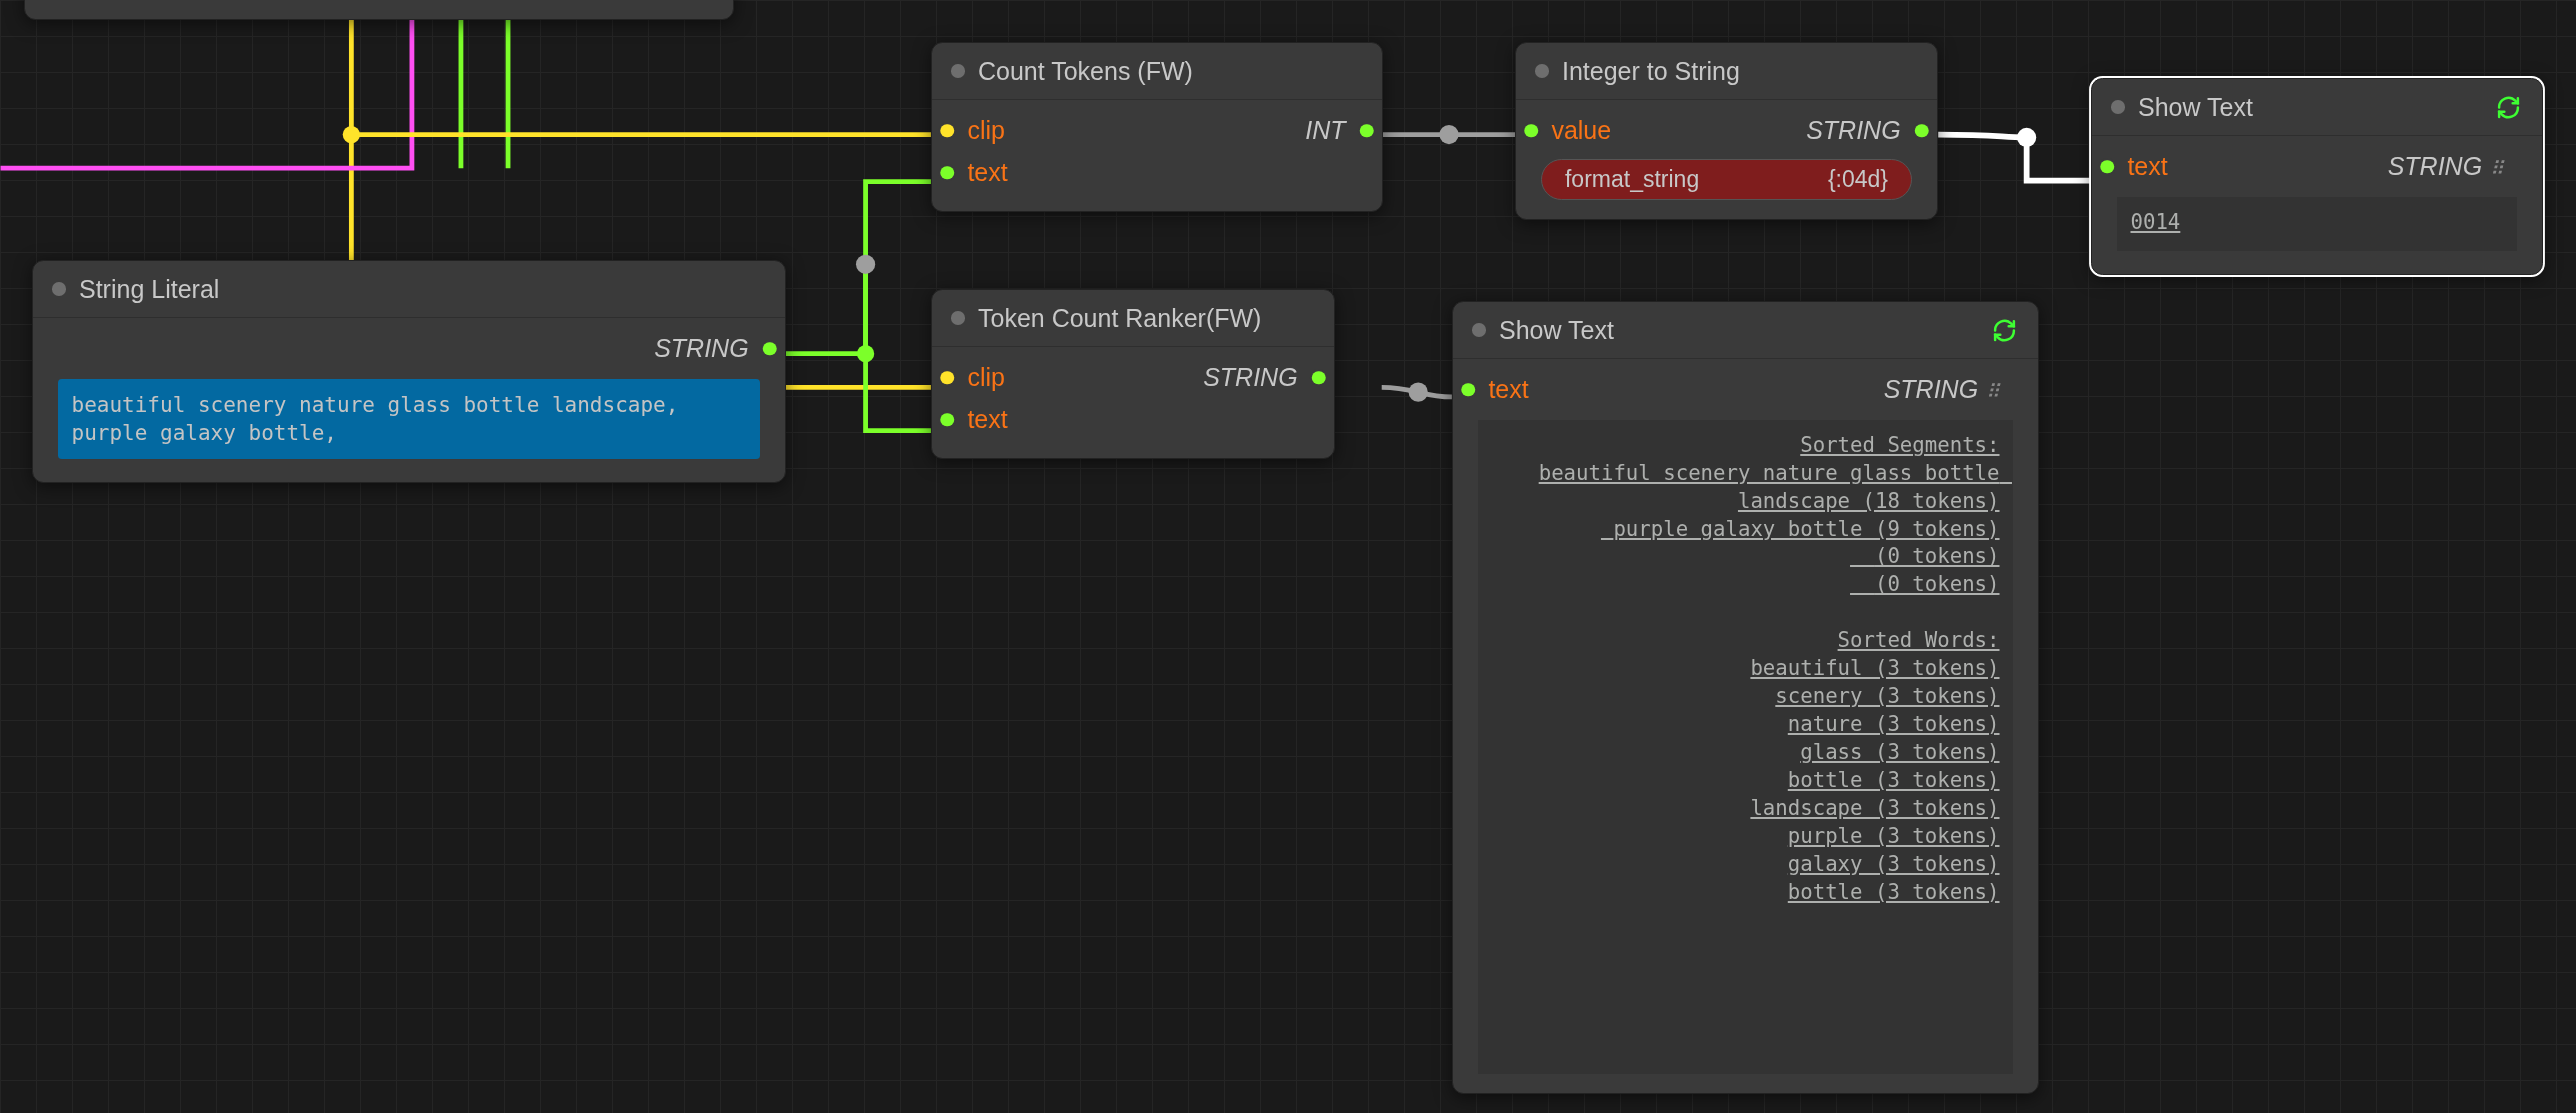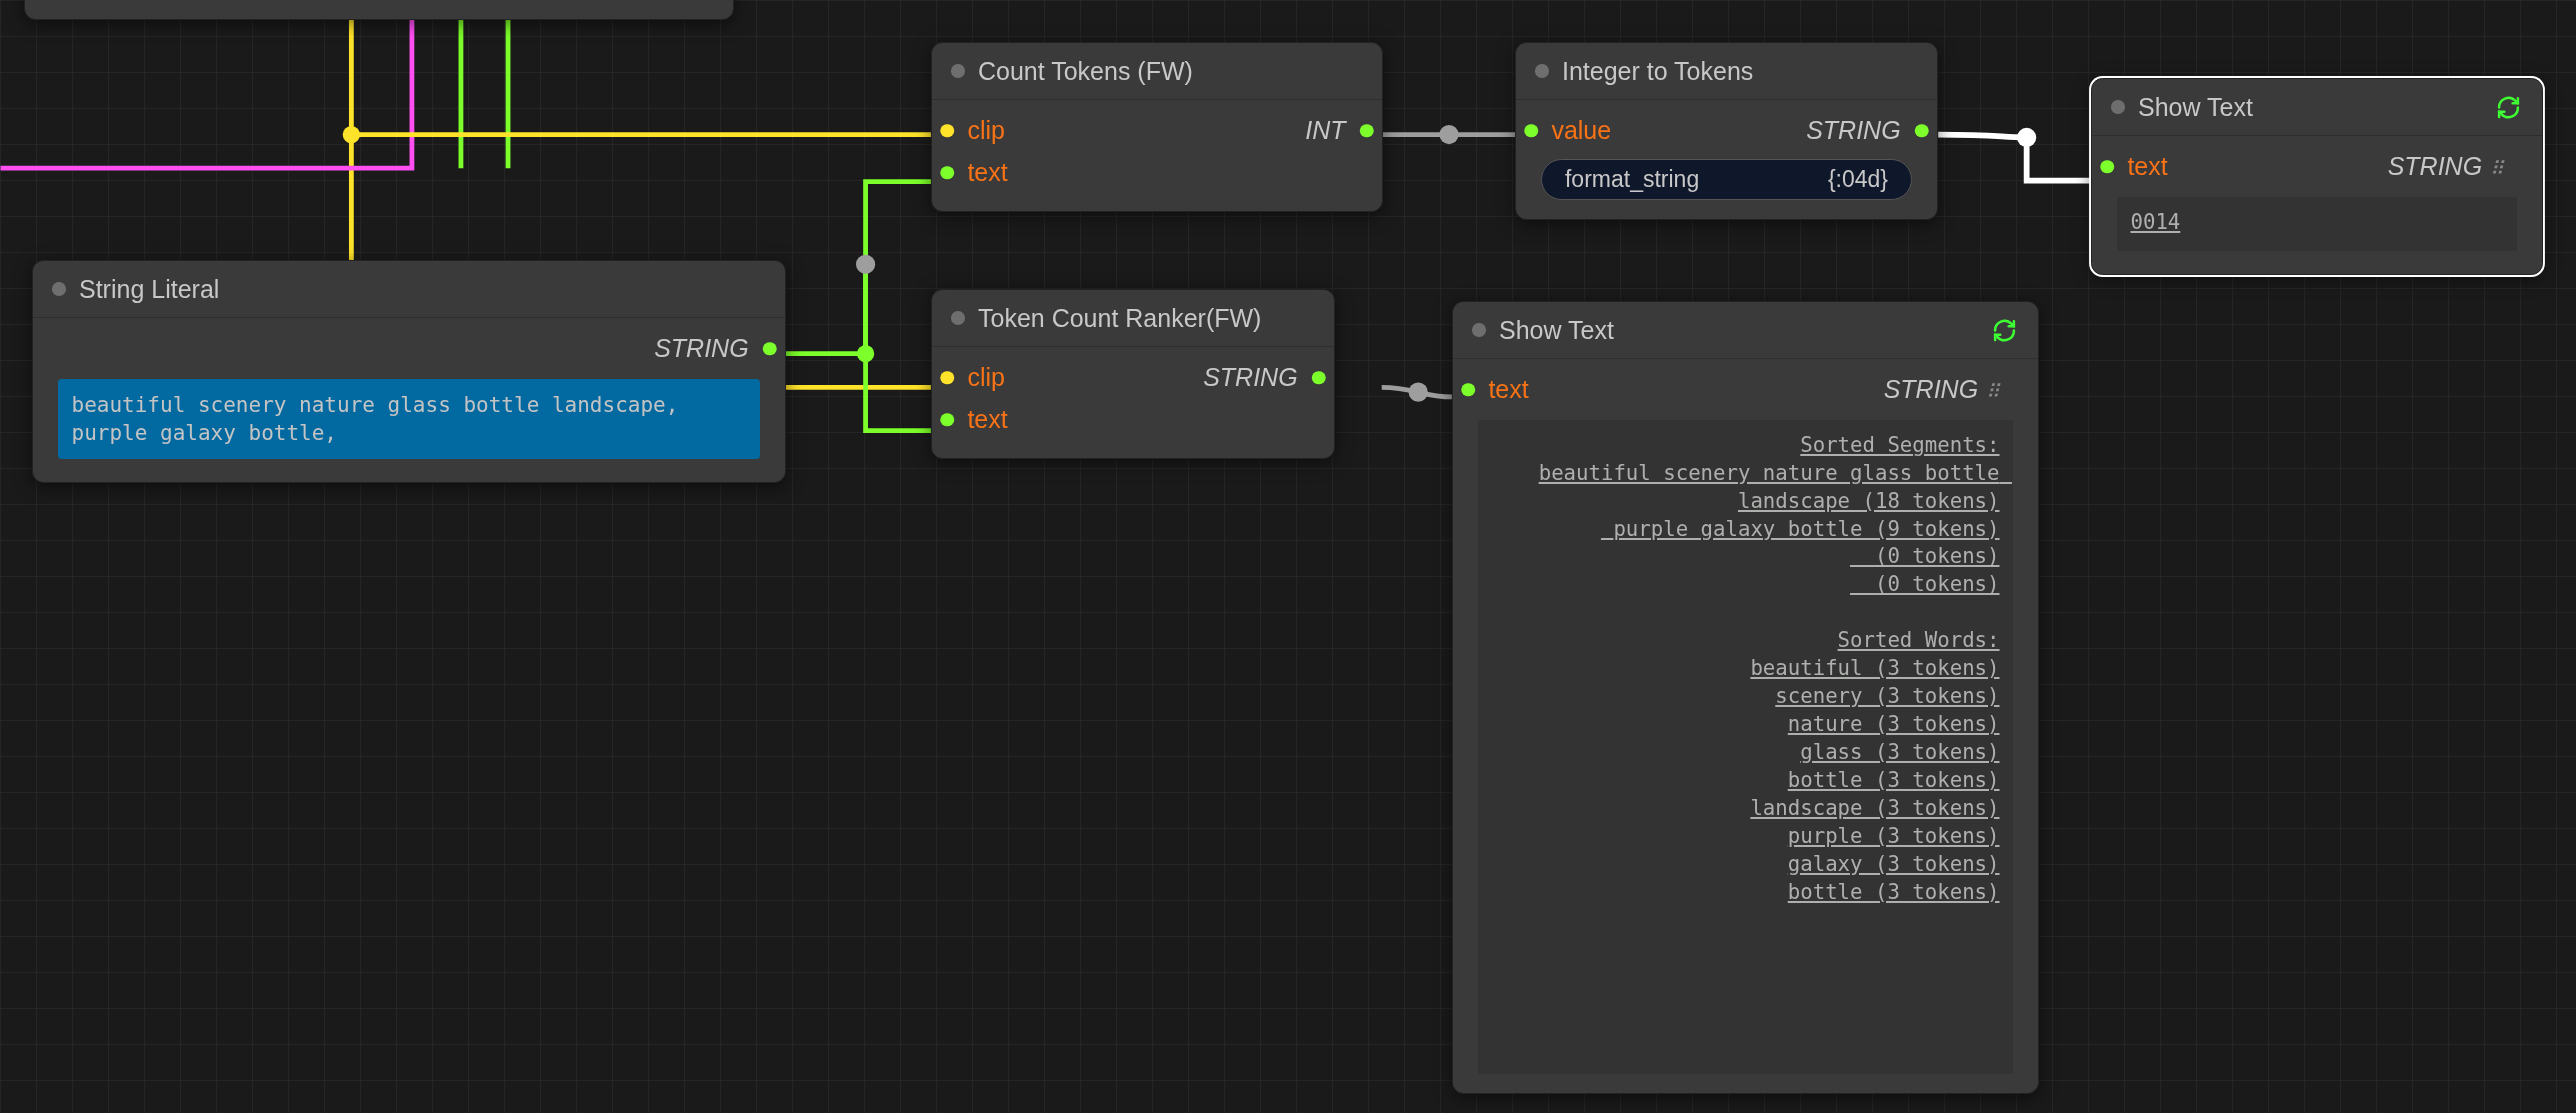--- a/index.html
+++ b/index.html
@@ -99,21 +99,21 @@
     display: inline-block;
     color: #888;
     font-size: 19px;
     margin-left: 7.7px;
     letter-spacing: 1.9px;
   }
   .field-pill {
     display: flex;
     align-items: center;
     justify-content: space-between;
-    background: #0f172a;
+    background: #7f1d1d;
     border: 1px solid #555;
     border-radius: 961px;
     padding: 5.8px 23px;
     margin: 7.7px 9.6px 1.9px 9.6px;
     font-size: 23px;
     color: #c8c8c8;
   }
   .textblock {
     background: #0369a1;
     color: #c4c4c4;
@@ -236,21 +236,21 @@
       <div class="row">
         <span class="port left green"></span>
         <span class="label-left">text</span>
       </div>
     </div>
   </div>
 
   <div class="node" style="left:1515px; top:42px; width:423px;">
     <div class="node-head">
       <span class="head-dot"></span>
-      <span class="title">Integer to Tokens</span>
+      <span class="title">Integer to String</span>
     </div>
     <div class="node-body">
       <div class="row">
         <span class="port left green"></span>
         <span class="label-left">value</span>
         <span class="label-right">STRING</span>
         <span class="port right green"></span>
       </div>
       <div class="field-pill">
         <span>format_string</span>

